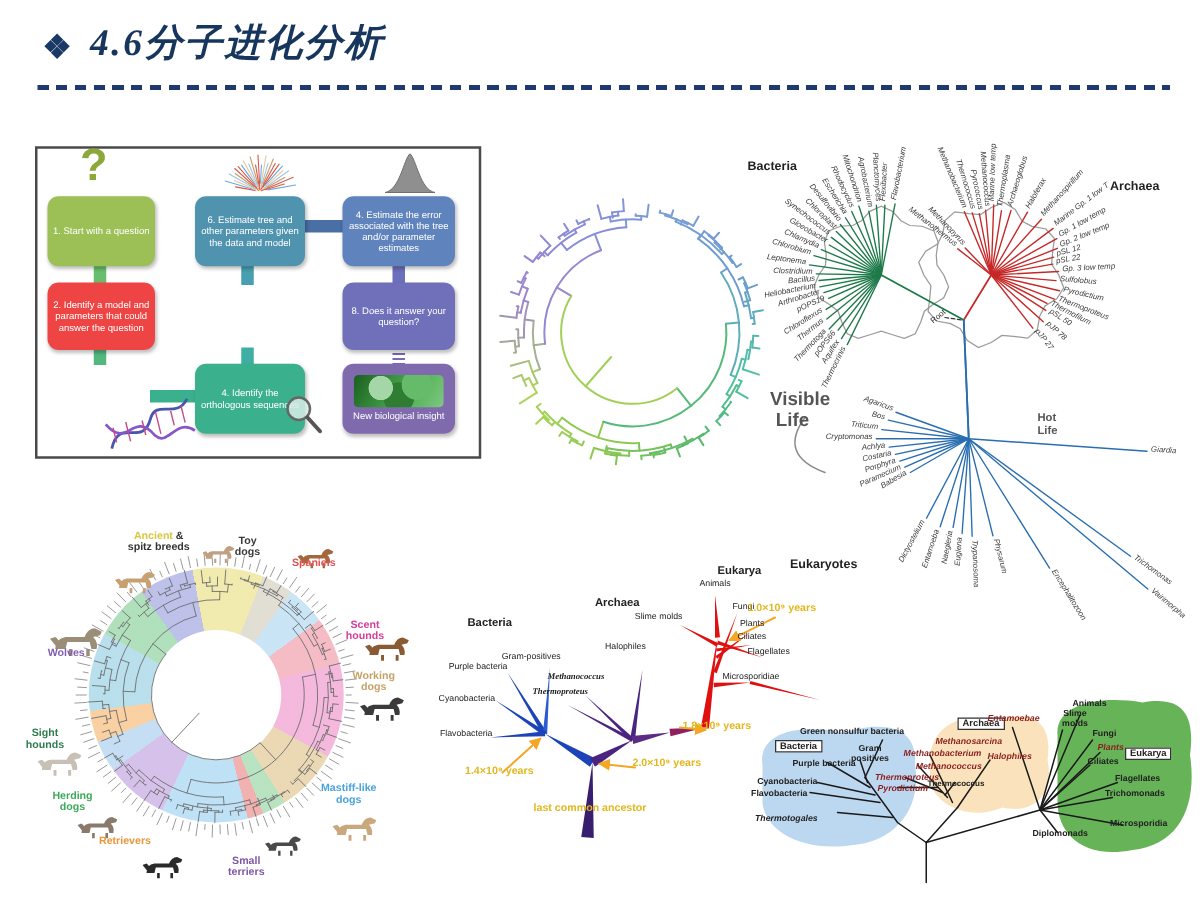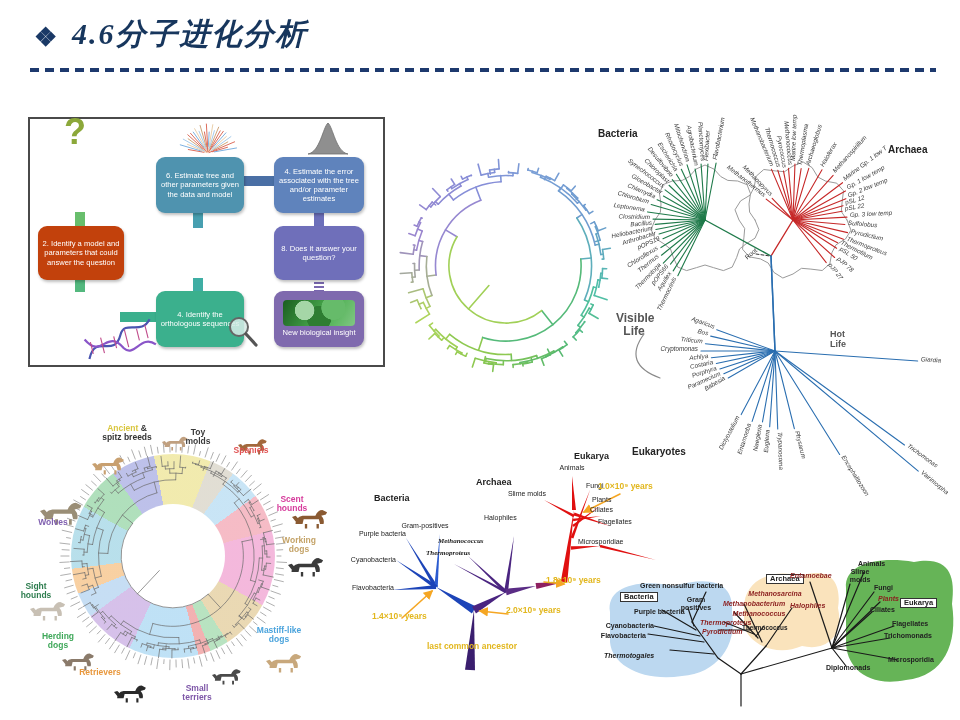--- a/index.html
+++ b/index.html
@@ -91,21 +91,22 @@
 
     <div class="conn" style="left:45px;top:93px;width:10px;height:16px;background:#68BE6C"></div>
     <div class="conn" style="left:45px;top:159px;width:10px;height:14px;background:#53B87E"></div>
     <div class="conn" style="left:90px;top:193px;width:36px;height:10px;background:#3BB08D"></div>
     <div class="conn" style="left:163px;top:159px;width:10px;height:14px;background:#3FAEA4"></div>
     <div class="conn" style="left:163px;top:93px;width:10px;height:16px;background:#479FB0"></div>
     <div class="conn" style="left:210px;top:57px;width:36px;height:10px;background:#4A6FA5"></div>
     <div class="conn" style="left:284px;top:93px;width:10px;height:16px;background:#6C6FBA"></div>
     <div class="conn" style="left:284px;top:159px;width:10px;height:14px;background:repeating-linear-gradient(0deg,#7A68B0 0 2px,#fff 2px 4px)"></div>
 
-    <div class="fbox" style="left:8px;top:107px;width:86px;height:54px;background:#c2410c">2. Identify a model and parameters that could answer the question</div>
+    <div class="fbox" style="left:8px;top:38px;width:86px;height:56px;background:#9CBF56">1. Start with a question</div>
+    <div class="fbox" style="left:8px;top:107px;width:86px;height:54px;background:#ef4444">2. Identify a model and parameters that could answer the question</div>
     <div class="fbox" style="left:126px;top:38px;width:88px;height:56px;background:#4F93AF">6. Estimate tree and other parameters given the data and model</div>
     <div class="fbox" style="left:126px;top:172px;width:88px;height:56px;background:#3BB08D">4. Identify the orthologous sequences</div>
     <div class="fbox" style="left:244px;top:38px;width:90px;height:56px;background:#5F83BC">4. Estimate the error associated with the tree and/or parameter estimates</div>
     <div class="fbox" style="left:244px;top:107px;width:90px;height:54px;background:#6F6FBA">8. Does it answer your question?</div>
     <div class="fbox" style="left:244px;top:172px;width:90px;height:56px;background:#7F6AAE;flex-direction:column">
       <div class="b9img"></div>
       <span>New biological insight</span>
     </div>
 
     <svg style="position:absolute;left:52px;top:200px;transform:rotate(-14deg)" width="76" height="44">
@@ -466,21 +467,21 @@
         <path d="M187,247L330.2503108632489,367.2012830113828" fill="none" stroke="#2A6EB0" stroke-width="1.1" stroke-linecap="round"></path>
         <text transform="translate(332.5484441926058,369.12964584044244) rotate(40)" text-anchor="start" font-size="6.3" fill="#3A3A3A" font-style="italic">Vairimorpha</text>
         <path d="M187,247L329.65165918715485,256.9751757454099" fill="none" stroke="#2A6EB0" stroke-width="1.1" stroke-linecap="round"></path>
         <text transform="translate(332.6443513379343,257.1844451666423) rotate(4)" text-anchor="start" font-size="6.3" fill="#3A3A3A" font-style="italic">Giardia</text>
       </svg>
     <div class="lab pace-bold" style="left:10px;top:24px">Bacteria</div>
     <div class="lab pace-bold" style="left:300px;top:40px">Archaea</div>
     <div class="lab pace-bold" style="left:44px;top:342px">Eukaryotes</div>
     <div class="lab pre bold" style="left:242px;top:226px;color:#555;font-size:9px">Hot
 Life</div>
-    <div class="lab pre bold ctr" style="left:28px;top:208px;color:#555;font-size:12px;width:36px">Visible
+    <div class="lab pre bold ctr" style="left:28px;top:208px;color:#555;font-size:15px;width:36px">Visible
 Life</div>
     <div class="lab" style="left:156px;top:146px;font-size:6.5px;transform:rotate(-40deg);color:#333">Root</div>
   </div>
 
   <div class="panel" id="dogpanel" style="left:14px;top:398px;width:318px;height:318px">
     <div id="dog-donut"></div>
     <div id="dog-hole"></div>
     <svg id="dog-tree" width="318" height="318" style="position:absolute;left:0;top:0">
         <path d="M178.55433350196532,65.00695904917163L178.75461222645455,64.05450891190992" fill="none" stroke="#6A6A6A" stroke-width="0.7" stroke-linecap="round"></path>
         <path d="M184.59450204773069,66.4849788891614L185.66241881951464,62.66656406975325" fill="none" stroke="#6A6A6A" stroke-width="0.7" stroke-linecap="round"></path>
@@ -913,21 +914,21 @@
         <svg width="37.400000000000006" height="24.200000000000003" viewBox="0 0 32 20" class="dog" style="left: 16px; top: 200px;">
           <path d="M4 14 L0 9 L3 8 Q5 9 5 11 Z M3 15 Q3 9 9 8 L20 8 Q22 3 26 3 L30 5 L29 7 L25 8 Q28 11 27 15 L24 15 L23 11 L10 11 L9 15 Z M11 15 L11 19 L13 19 L13 15 Z M21 15 L21 19 L23 19 L23 15 Z" fill="#C8C0B4"></path>
         </svg>
       </div>
 
     <div class="doglab" style="left:80px;top:26px;width:66px">
       <span style="color:#D9C63F">Ancient</span><span style="color:#333"> &amp;</span><br>
       <span style="color:#333">spitz breeds</span>
     </div>
     <div class="doglab" style="left: 16px; top: 120px; width: 46px; color: rgb(128, 96, 176);">Wolves</div>
-    <div class="doglab" style="left: 166px; top: 30px; width: 36px; color: rgb(58, 58, 58);">Toy molds</div>
+    <div class="doglab" style="left: 166px; top: 30px; width: 36px; color: rgb(58, 58, 58);">Toy dogs</div>
     <div class="doglab" style="left: 212px; top: 48px; width: 50px; color: rgb(224, 82, 82);">Spaniels</div>
     <div class="doglab" style="left: 256px; top: 97px; width: 44px; color: rgb(214, 60, 156);">Scent hounds</div>
     <div class="doglab" style="left: 262px; top: 138px; width: 46px; color: rgb(196, 163, 104);">Working dogs</div>
     <div class="doglab" style="left: 234px; top: 228px; width: 62px; color: rgb(74, 163, 220);">Mastiff-like dogs</div>
     <div class="doglab" style="left: 160px; top: 286px; width: 46px; color: rgb(126, 87, 168);">Small terriers</div>
     <div class="doglab" style="left: 58px; top: 270px; width: 56px; color: rgb(232, 151, 60);">Retrievers</div>
     <div class="doglab" style="left: 22px; top: 234px; width: 44px; color: rgb(63, 168, 90); text-align: center;">Herding dogs</div>
     <div class="doglab" style="left: 0px; top: 184px; width: 44px; color: rgb(46, 125, 79);">Sight hounds</div>
   </div>
 

